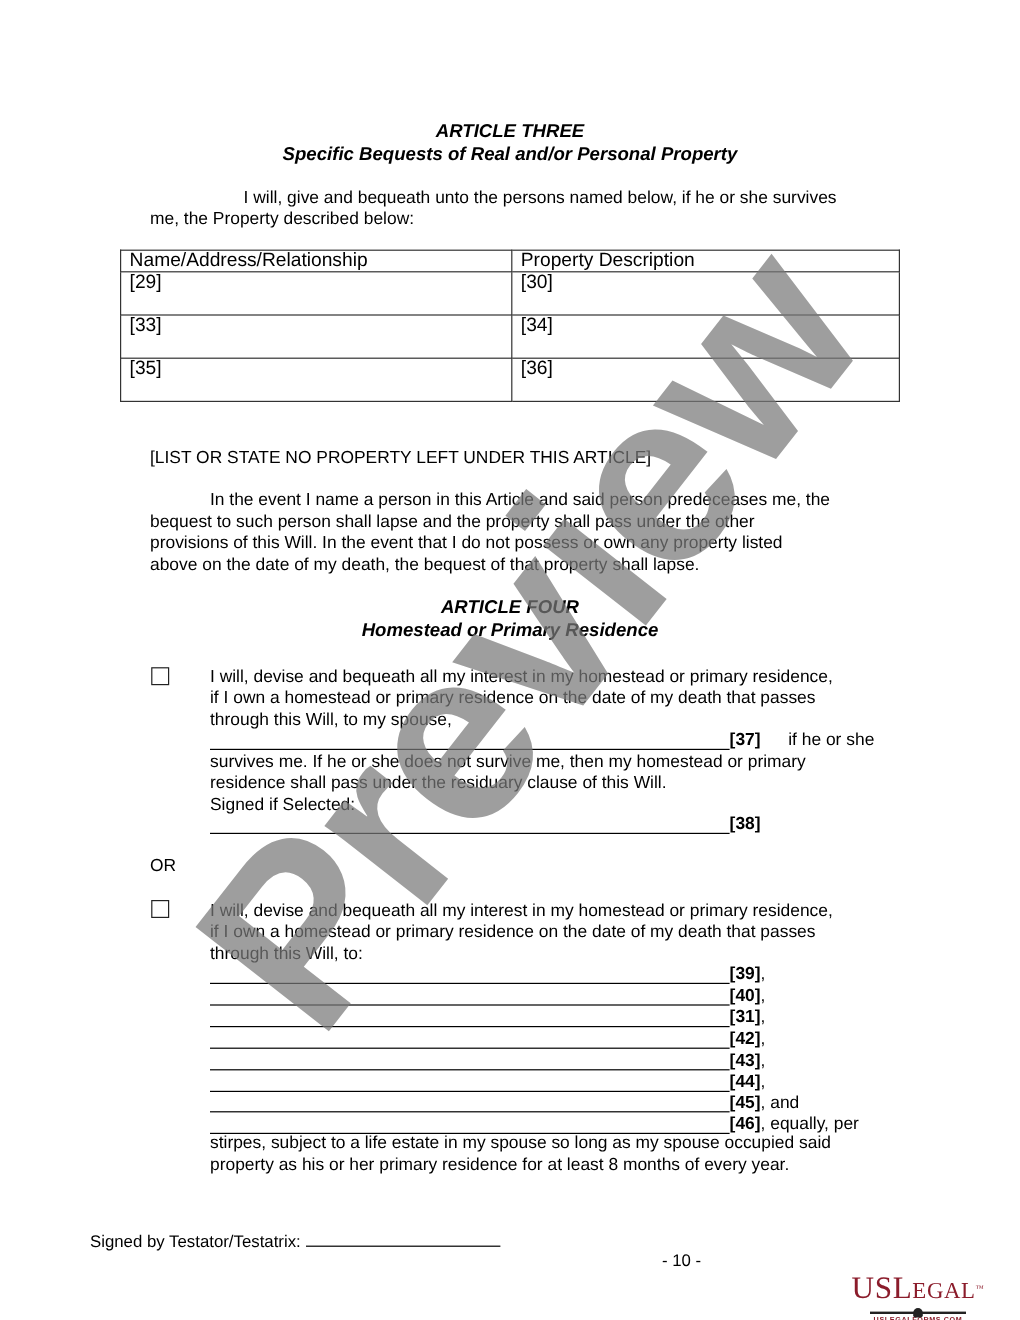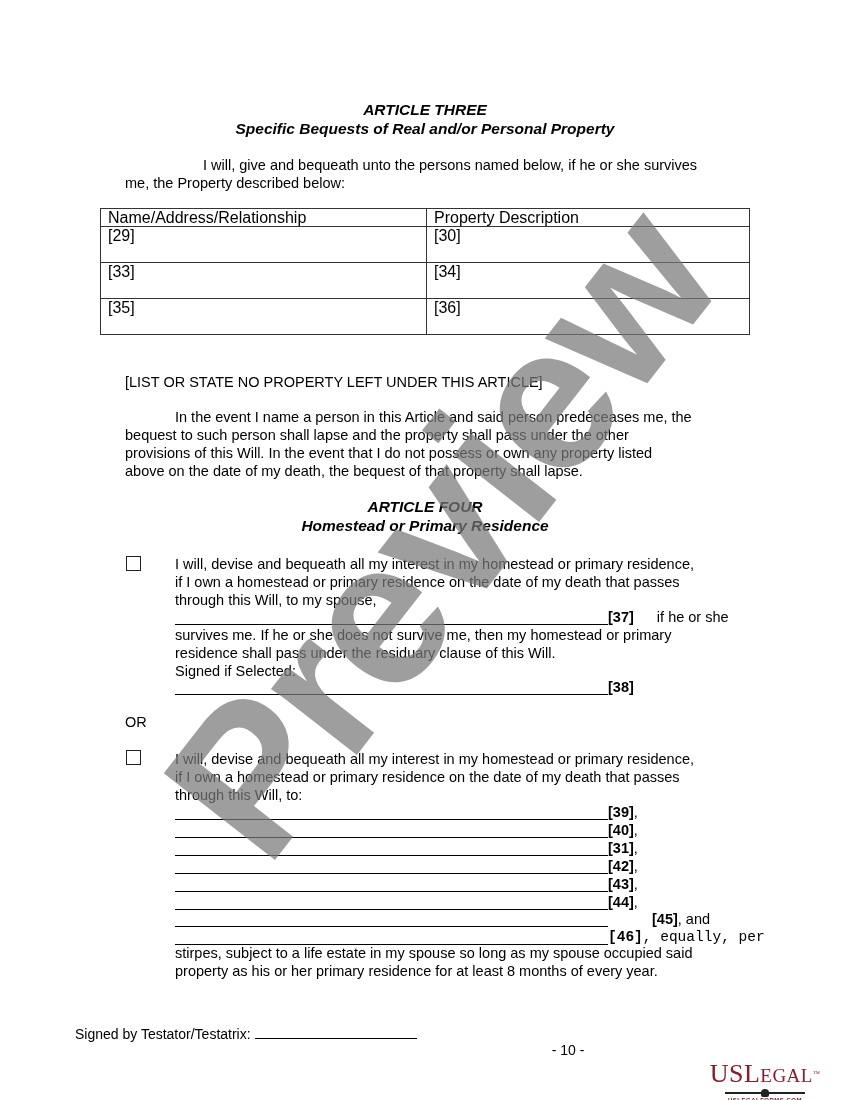--- a/index.html
+++ b/index.html
@@ -135,24 +135,24 @@
   <div class="blank" style="top:873px;"></div>
   <div class="fill-label" style="top:857px;"><b>[42]</b><span>,</span></div>
 
   <div class="blank" style="top:891px;"></div>
   <div class="fill-label" style="top:875px;"><b>[43]</b><span>,</span></div>
 
   <div class="blank" style="top:909px;"></div>
   <div class="fill-label" style="top:893px;"><b>[44]</b><span>,</span></div>
 
   <div class="blank" style="top:926px;"></div>
-  <div class="fill-label" style="top:910px;margin-left:44px;"><b>[45]</b><span>, and</span></div>
+  <div class="fill-label" style="top:910px;"><b>[45]</b><span>, and</span></div>
 
   <div class="blank" style="top:944px;"></div>
-  <div class="fill-label" style="top:928px;font-family:Liberation Mono, monospace;"><b>[46]</b><span>, equally, per</span></div>
+  <div class="fill-label" style="top:928px;"><b>[46]</b><span>, equally, per</span></div>
 
   <div class="abs line" style="left:175px; top:944px;">stirpes, subject to a life estate in my spouse so long as my spouse occupied said</div>
   <div class="abs line" style="left:175px; top:962px;">property as his or her primary residence for at least 8 months of every year.</div>
 
   <div class="footer-sign">
     <span>Signed by Testator/Testatrix:</span><span class="sig-line"></span>
   </div>
   <div class="page-num">- 10 -</div>
 
   <div class="logo">

